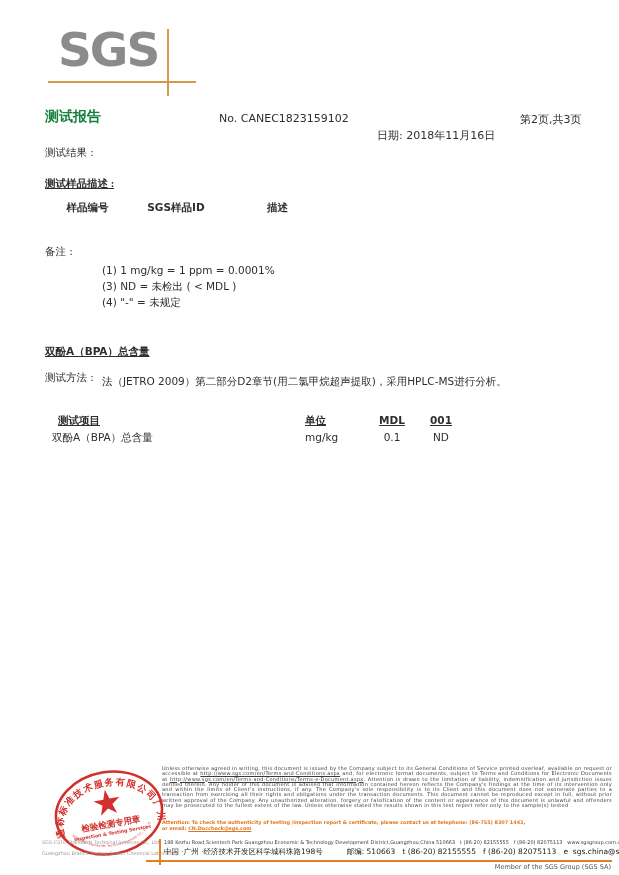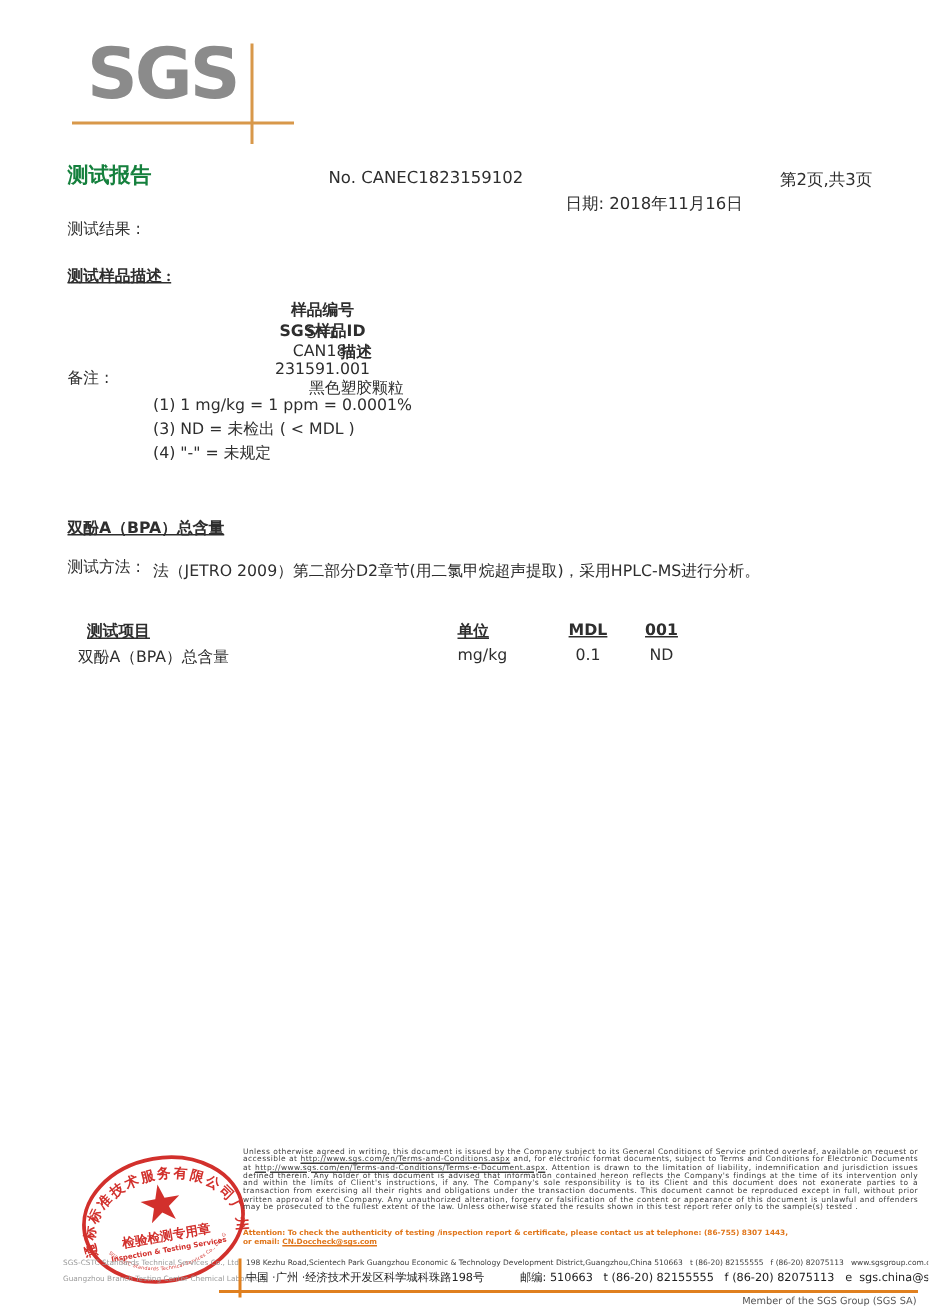--- a/index.html
+++ b/index.html
@@ -20,21 +20,21 @@
   .report-no { left:219px; top:112px; font-size:11px; }
   .date { left:377px; top:112px; font-size:11px;margin-top:16px; }
   .page-info { left:520px; top:112px; font-size:11px; }
 
   .label { font-size:10.5px; color:#2e2e2e; }
   .test-result-label { left:45px; top:146px; }
   .sample-desc-label { left:45px; top:177px; text-decoration:underline; font-weight:bold;font-family:Liberation Serif, serif; }
 
   
   .sample-table { left:45px; top:200px; width:340px; font-size:10.5px; }
-  .sample-row { display:flex; height:16px; align-items:center;flex-direction:column; }
+  .sample-row { display:flex; height:16px; align-items:center; }
   .sc1 { width:85px; text-align:center; }
   .sc2 { width:92px; text-align:center; }
   .sc3 { padding-left:45px; text-align:left; }
   .sample-row.head { font-weight:bold; }
 
   .notes-label { left:45px; top:245px; }
   .notes { left:102px; top:263px; font-size:10.5px; line-height:15.8px; }
 
   .bpa-heading { left:45px; top:345px; font-size:10.5px; font-weight:bold; text-decoration:underline; }
   .method-label { left:45px; top:371px; }
@@ -79,25 +79,20 @@
   <div class="abs page-info">第2页,共3页</div>
 
   <div class="abs label test-result-label">测试结果 :</div>
   <div class="abs label sample-desc-label">测试样品描述 :</div>
 
   <div class="abs sample-table">
     <div class="sample-row head">
       <span class="sc1">样品编号</span>
       <span class="sc2">SGS样品ID</span>
       <span class="sc3">描述</span>
-    </div>
-    <div class="sample-row">
-      <span class="sc1">SN1</span>
-      <span class="sc2">CAN18-231591.001</span>
-      <span class="sc3">黑色塑胶颗粒</span>
     </div>
   </div>
 
   <div class="abs label notes-label">备注 :</div>
   <div class="abs notes">
     <div>(1) 1 mg/kg = 1 ppm = 0.0001%</div>
     <div>(3) ND = 未检出 ( &lt; MDL )</div>
     <div>(4) "-" = 未规定</div>
   </div>
 

